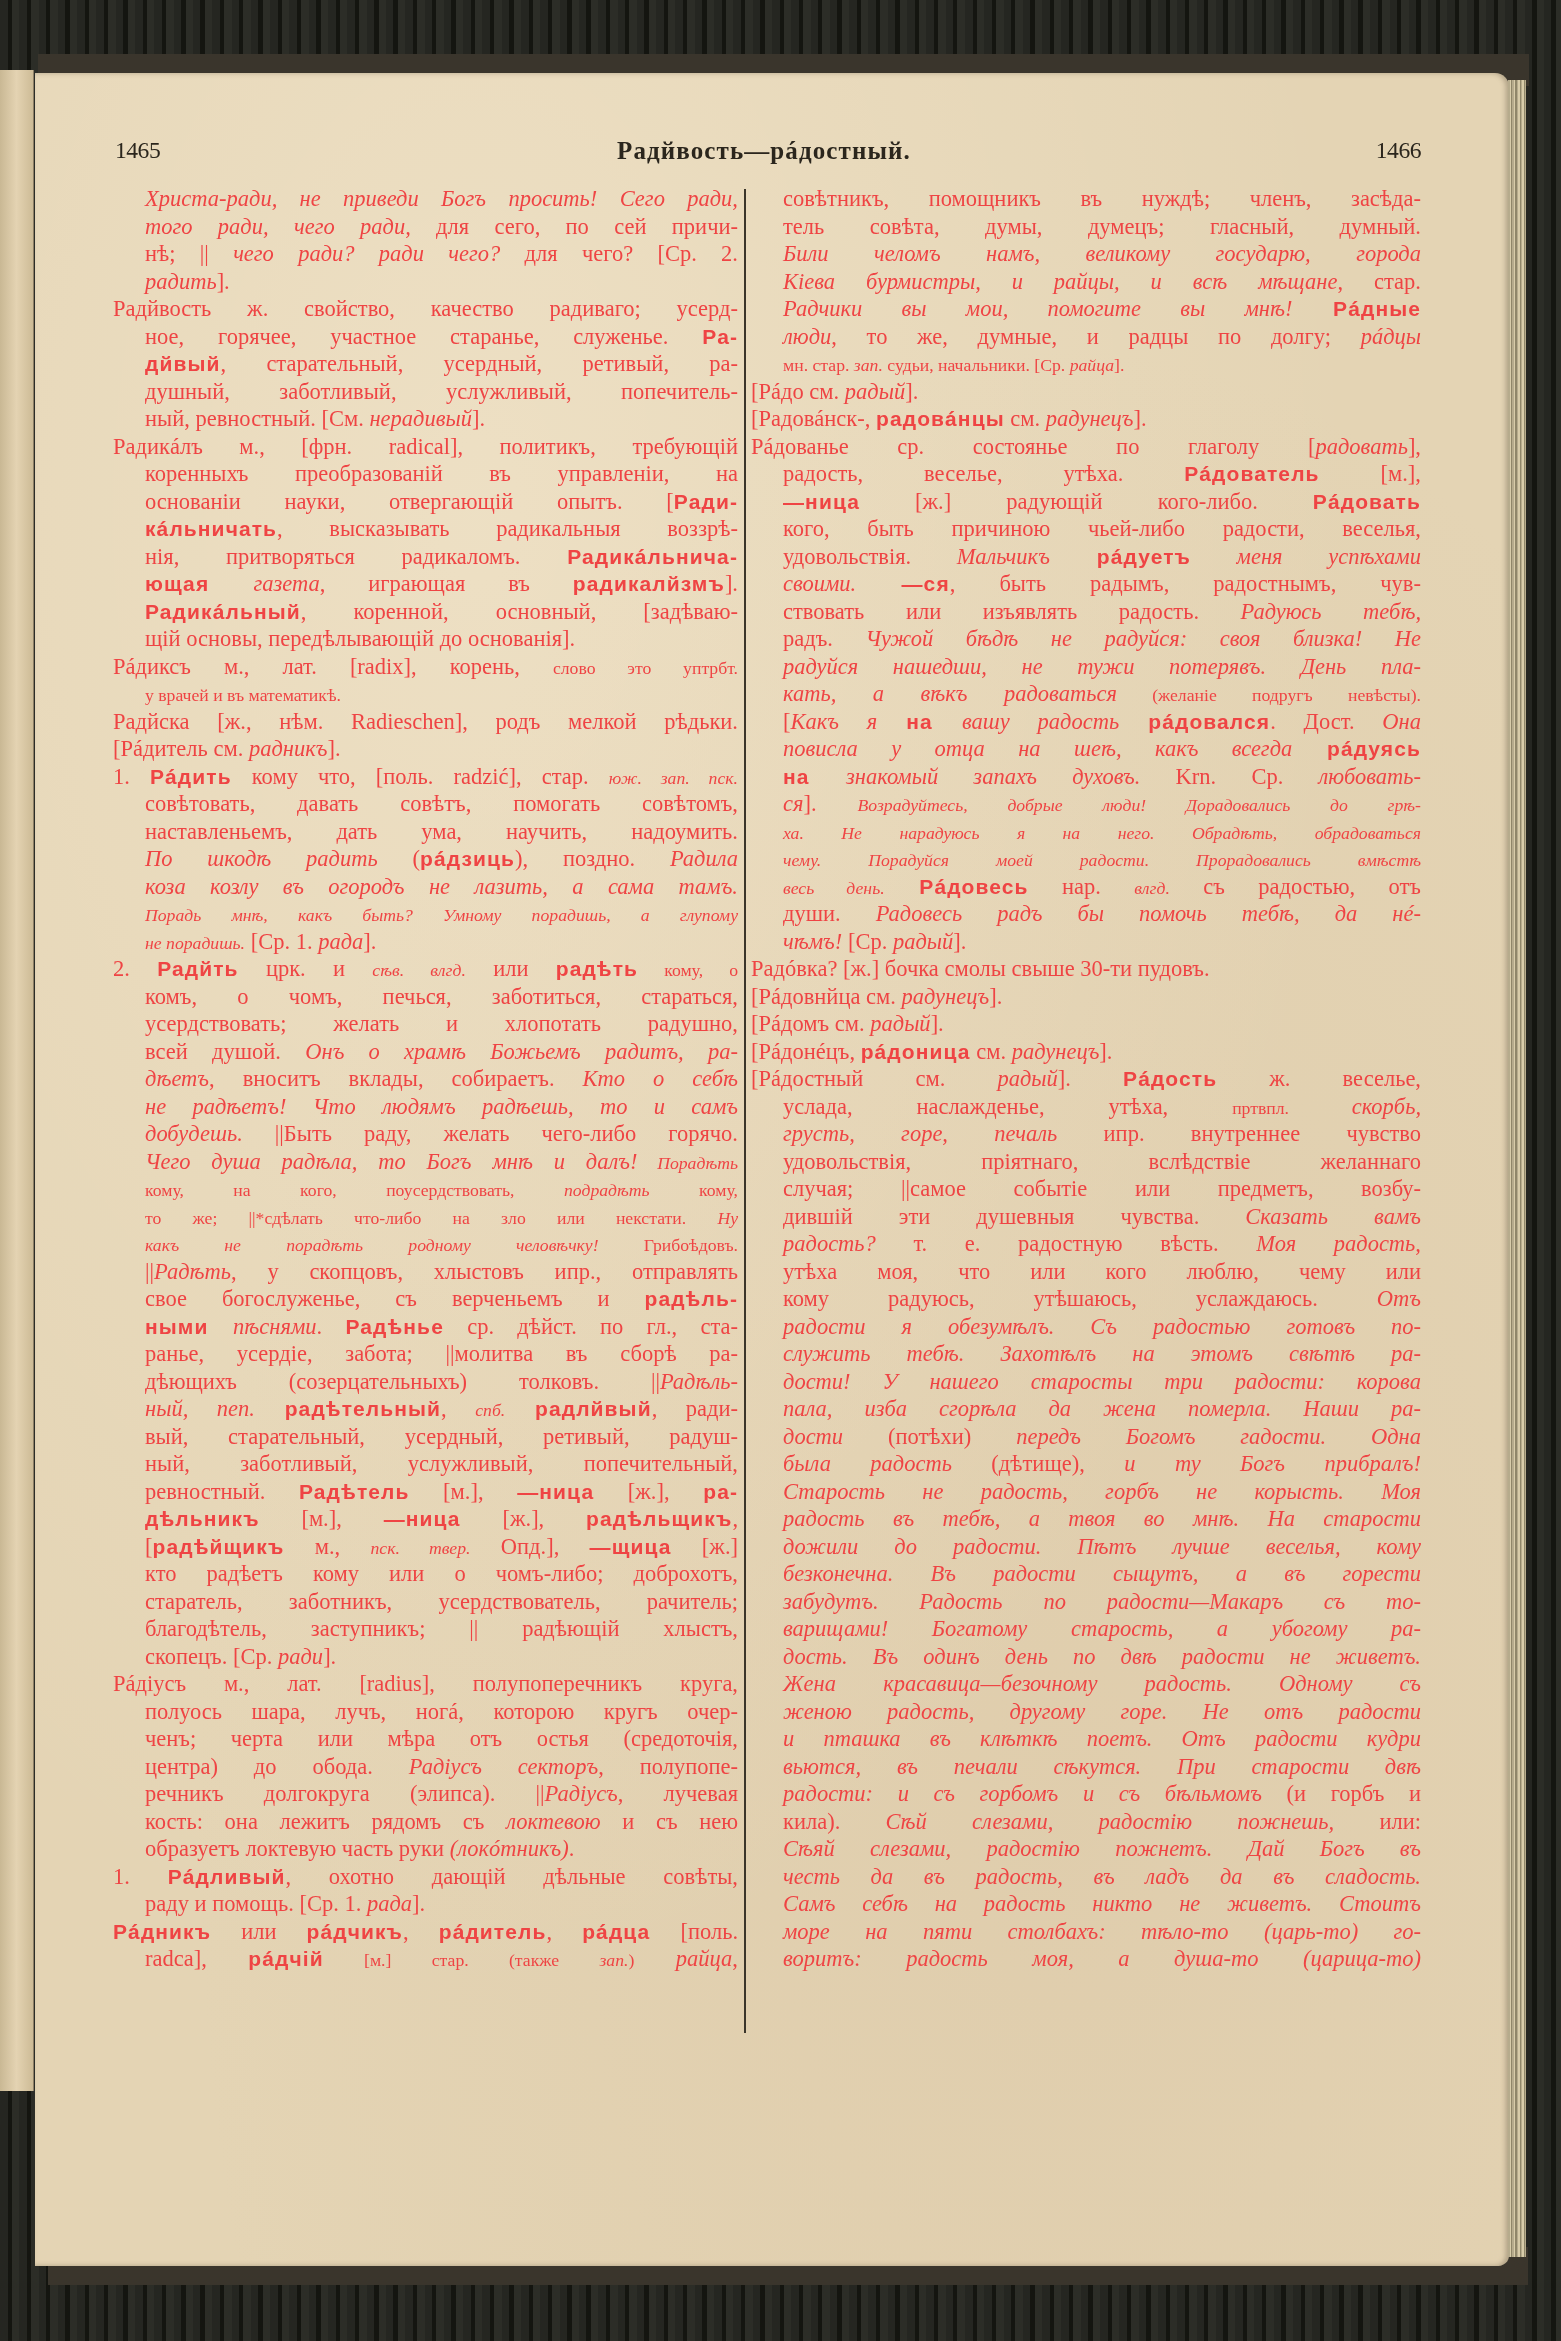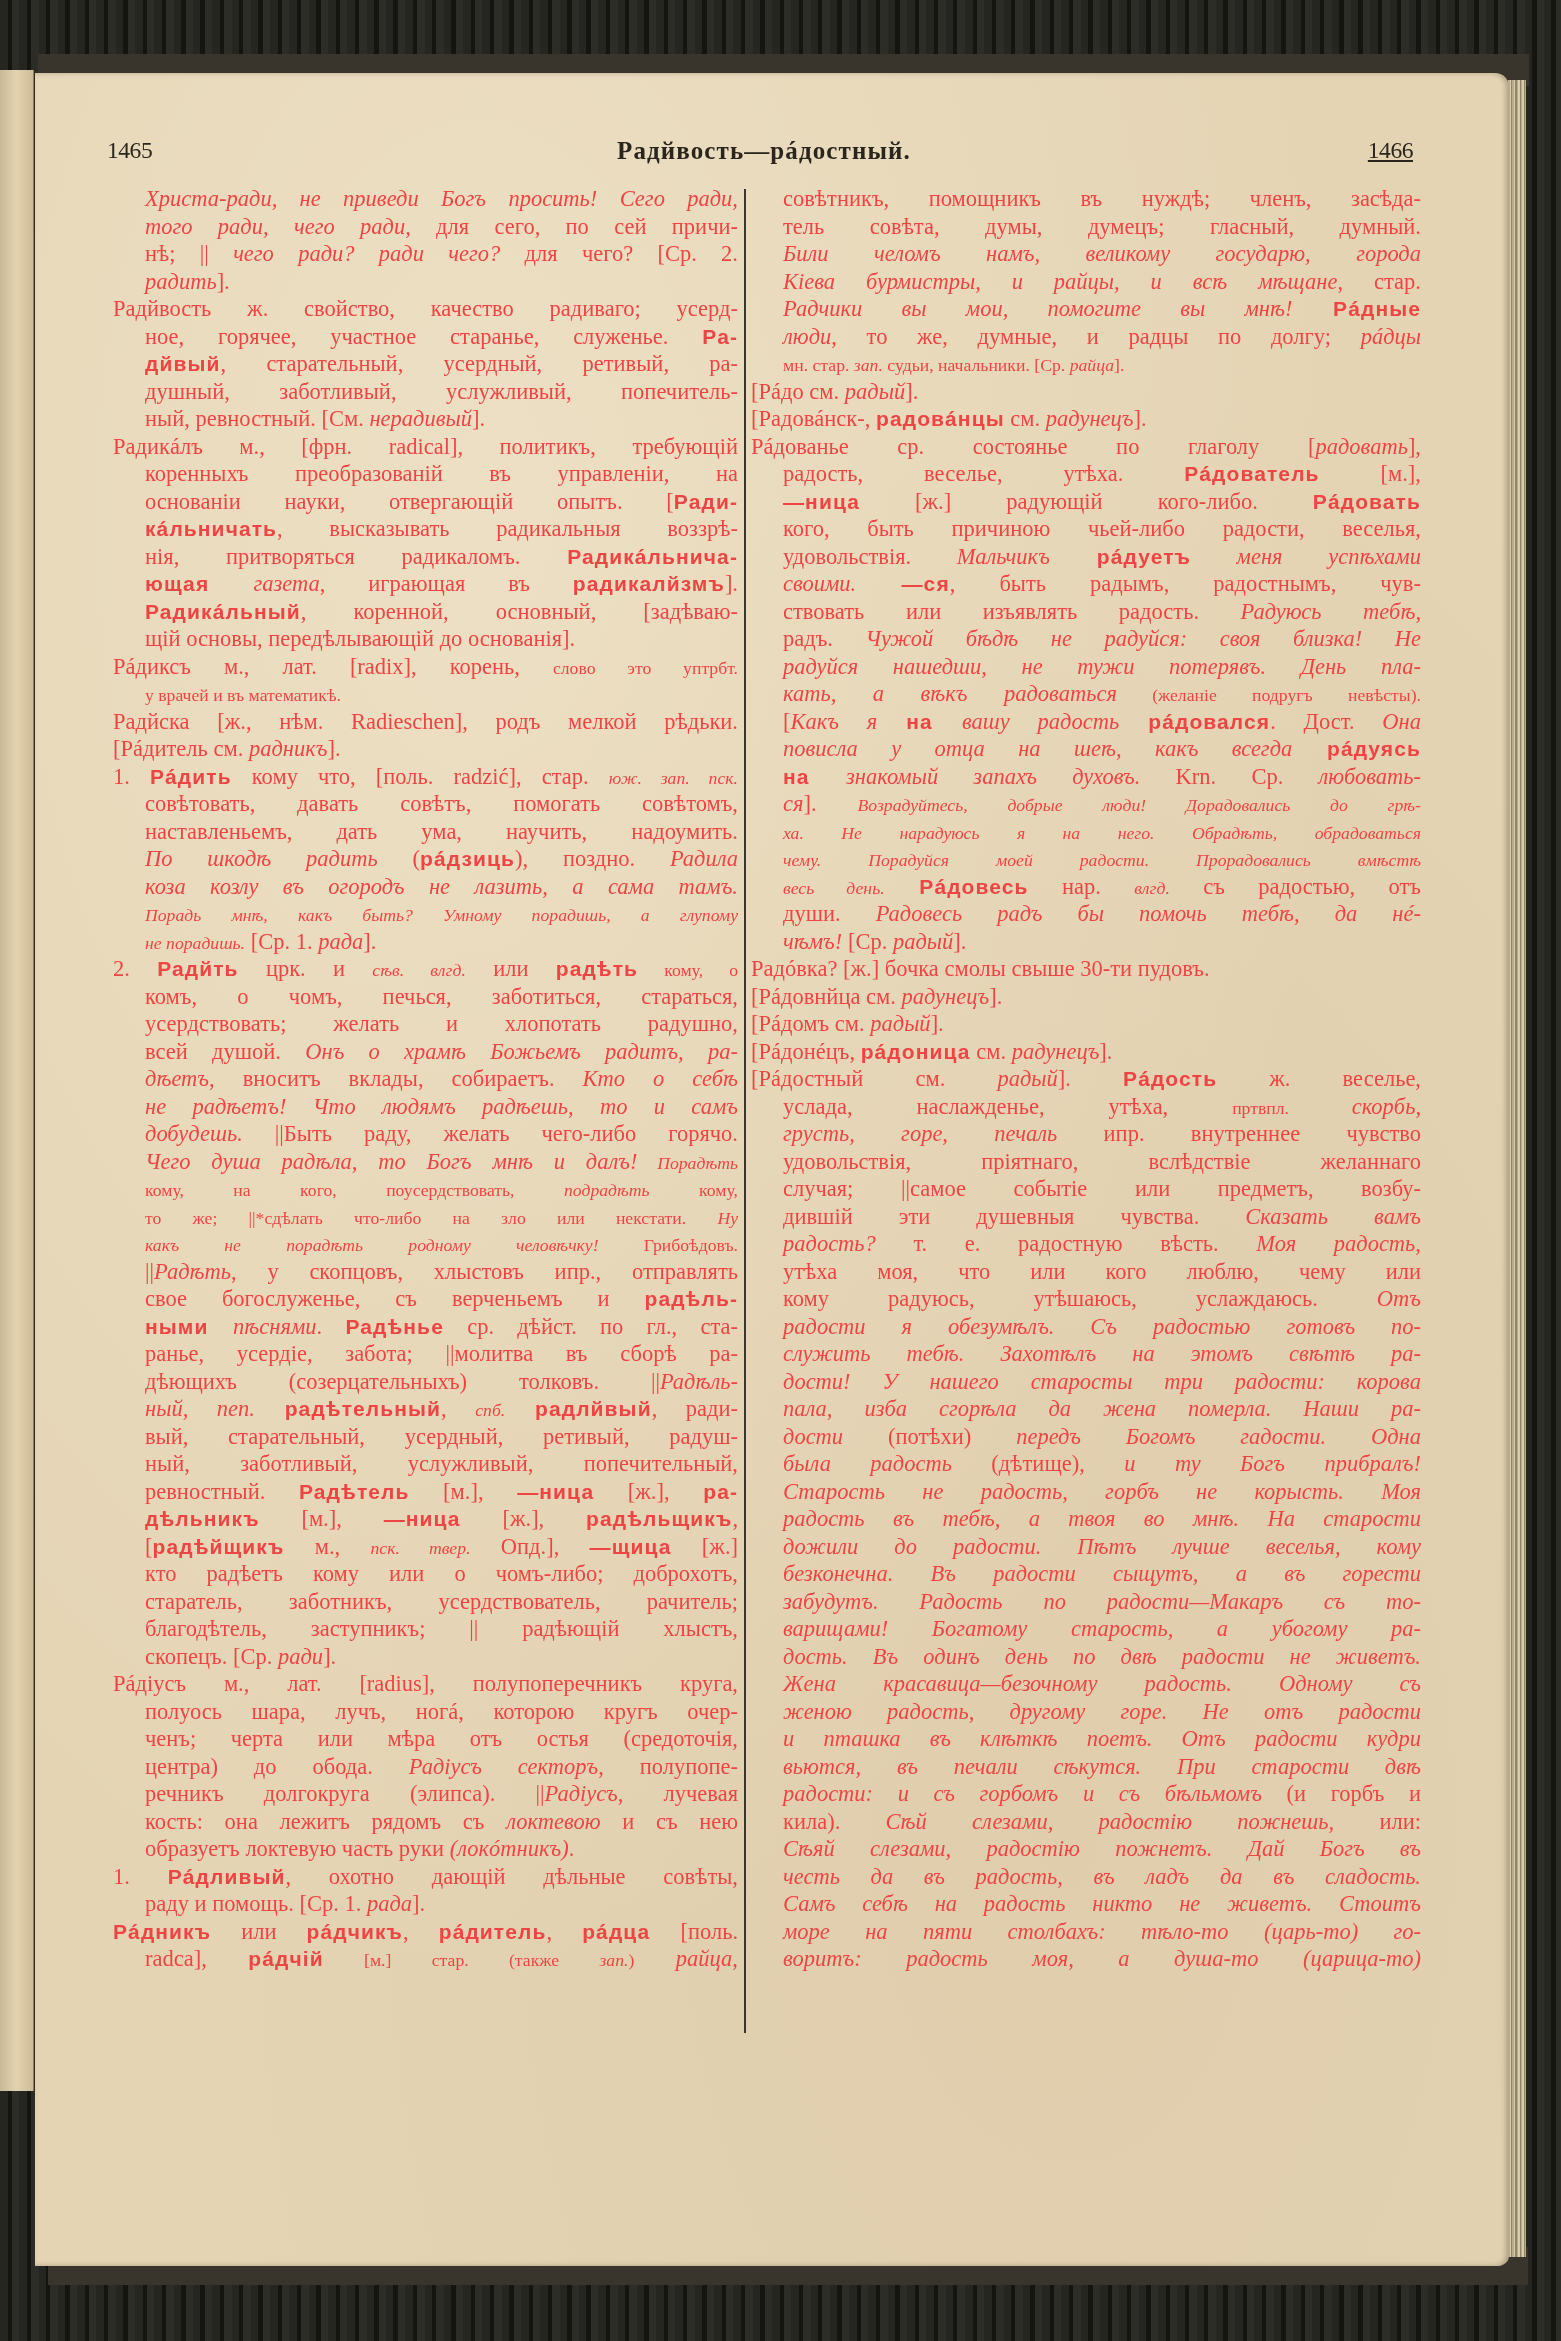--- a/index.html
+++ b/index.html
@@ -41,22 +41,22 @@
     .page-edge-right {
       position: absolute; left: 1508px; top: 80px; width: 18px; height: 2177px;
       background: repeating-linear-gradient(90deg, #b6ab8c 0 1.6px, #d8cca9 1.6px 3.2px, #8f8669 3.2px 4.3px);
     }
     .header {
       position: absolute; left: 107px; top: 137px; width: 1314px; height: 32px;
       font-family: "Liberation Serif", "DejaVu Serif", serif;
       color: #2b261d;
     }
     .pgnum { position: absolute; top: 0; font-size: 23.6px; letter-spacing: -0.5px; }
-    .pgnum.left { left: 0; text-align: center; }
-    .pgnum.right { right: 8px; text-decoration: underline; }
+    .pgnum.left { left: 8px; text-align: center; }
+    .pgnum.right { right: 0; }
     .runhead {
       position: absolute; left: 0; right: 0; top: 0; text-align: center;
       font-size: 25px; font-weight: bold; letter-spacing: 1.1px;
     }
     .col {
       position: absolute; top: 185px;
       color: #ef4444;
       font-size: 22.5px;
       line-height: 27.5px;
     }

